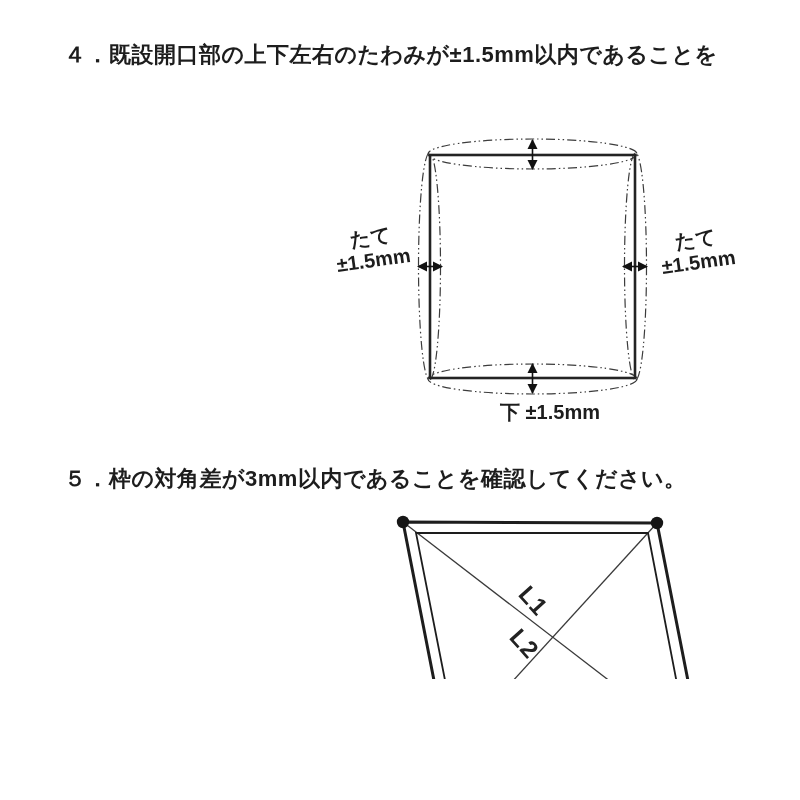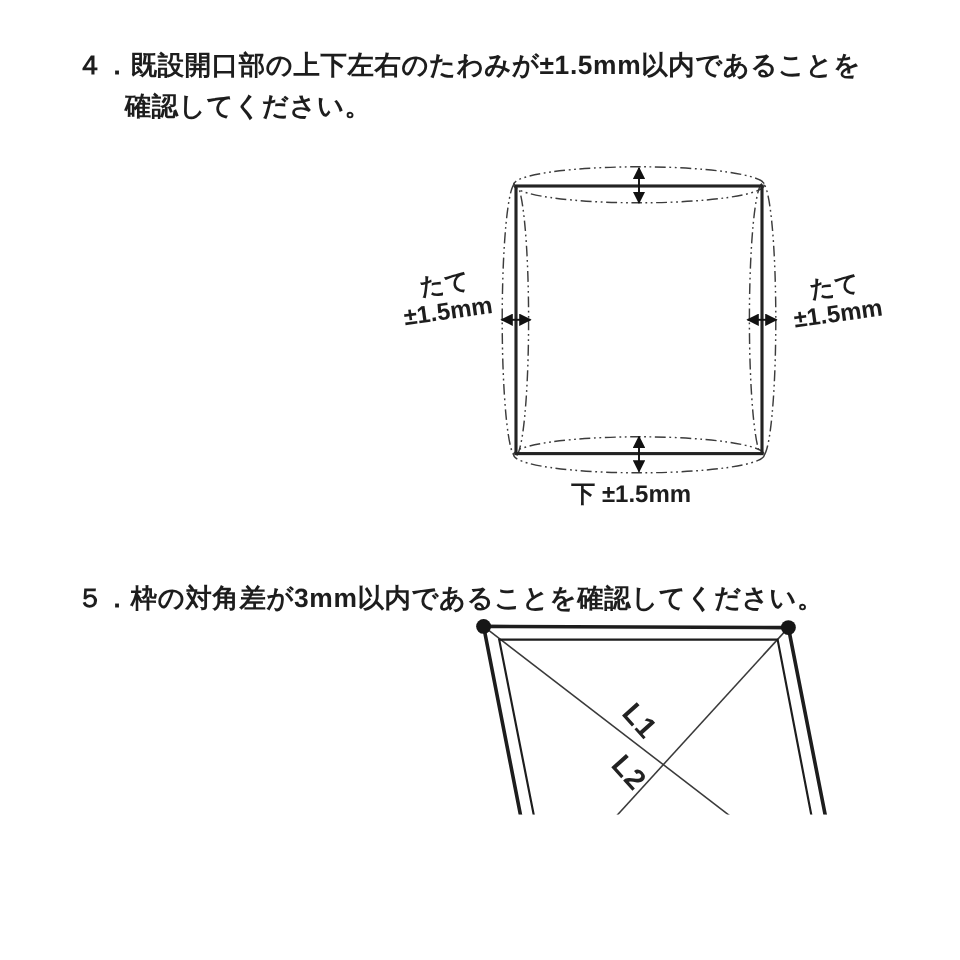--- a/index.html
+++ b/index.html
@@ -28,23 +28,20 @@
     font-size:24px;font-weight:600;fill:#222222;letter-spacing:1px;}
 </style>
 </head>
 <body>
 
 <div class="canvas">
 
   <div class="heading" style="left:64px;top:40px;">
     <span>４．</span><span>既設開口部の上下左右のたわみが±1.5mm以内であることを</span>
   </div>
-  <div class="heading" style="left:104px;top:74px;">
-    <span>確認してください。</span>
-  </div>
 
   <svg style="left:320px;top:100px;" width="440" height="345" viewBox="0 0 440 345">
     <defs>
       <marker id="arr" viewBox="0 0 10 10" refX="9" refY="5" markerWidth="6.5" markerHeight="6.5" orient="auto-start-reverse">
         <path d="M0,0 L10,5 L0,10 Z" fill="#111111"></path>
       </marker>
     </defs>
 
     <ellipse class="lens" cx="212.5" cy="54" rx="104.5" ry="15"></ellipse>
     <ellipse class="lens" cx="212.5" cy="279" rx="104.5" ry="15"></ellipse>
@@ -52,31 +49,31 @@
     <ellipse class="lens" cx="315.5" cy="166.5" rx="11" ry="113.5"></ellipse>
 
     <rect class="sq" x="110" y="55" width="205" height="223"></rect>
 
     <line class="arrow" x1="212.5" y1="40" x2="212.5" y2="69" marker-start="url(#arr)" marker-end="url(#arr)"></line>
     <line class="arrow" x1="212.5" y1="264" x2="212.5" y2="293" marker-start="url(#arr)" marker-end="url(#arr)"></line>
     <line class="arrow" x1="98" y1="166.5" x2="122" y2="166.5" marker-start="url(#arr)" marker-end="url(#arr)"></line>
     <line class="arrow" x1="303" y1="166.5" x2="327" y2="166.5" marker-start="url(#arr)" marker-end="url(#arr)"></line>
   </svg>
 
-  <div class="dlabel" style="left:426px;top:401px;width:200px;">下 ±1.5mm</div>
+  <div class="dlabel" style="left:450px;top:401px;width:200px;">下 ±1.5mm</div>
   <div class="dlabel tilt" style="left:327px;top:226px;width:90px;">
     <div>たて</div>
     <div>±1.5mm</div>
   </div>
   <div class="dlabel tilt" style="left:652px;top:228px;width:90px;">
     <div>たて</div>
     <div>±1.5mm</div>
   </div>
 
-  <div class="heading" style="left:64px;top:464px;margin-top:20px;">
+  <div class="heading" style="left:64px;top:464px;">
     <span>５．</span><span>枠の対角差が3mm以内であることを確認してください。</span>
   </div>
 
   <svg style="left:380px;top:495px;" width="340" height="300" viewBox="0 0 340 300">
 
     <line class="diag" x1="23" y1="27" x2="322" y2="257"></line>
     <line class="diag" x1="68" y1="257" x2="277" y2="28"></line>
 
     <polygon class="frame-outer" points="23,27 277,28 322,257 68,257"></polygon>
     <polygon class="frame-inner" points="36,38 268,38 308,246 77,246"></polygon>

